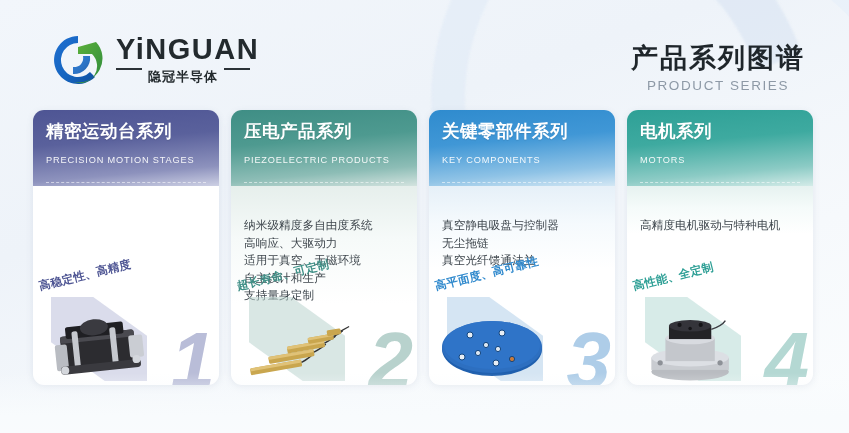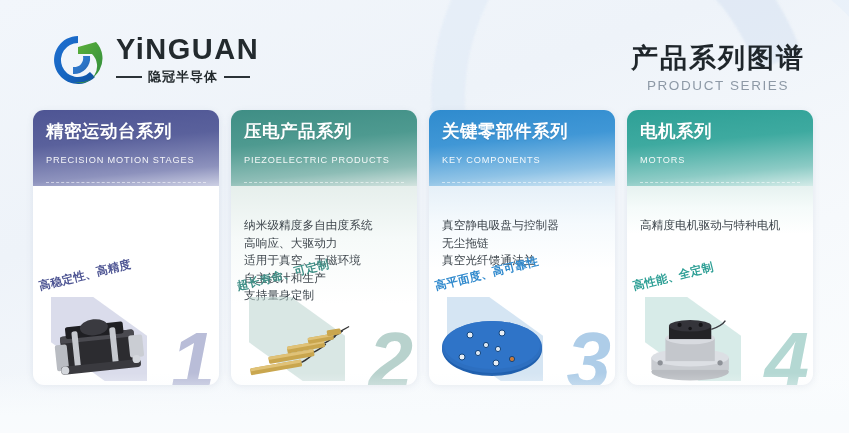--- a/index.html
+++ b/index.html
@@ -83,21 +83,21 @@
   .logo-word {
     font-size: 29px;
     font-weight: bold;
     letter-spacing: 1.5px;
     color: #232a2e;
     line-height: 1;
     font-family: "Liberation Sans", "DejaVu Sans", sans-serif;
   }
   .logo-sub {
     display: flex;
-    align-items: center;
+    align-items: flex-start;
     margin-top: 4px;
     gap: 6px;
   }
   .logo-rule {
     display: block;
     width: 26px; height: 2px;
     background: #2b3237;
   }
   .logo-cn {
     font-size: 13px;

